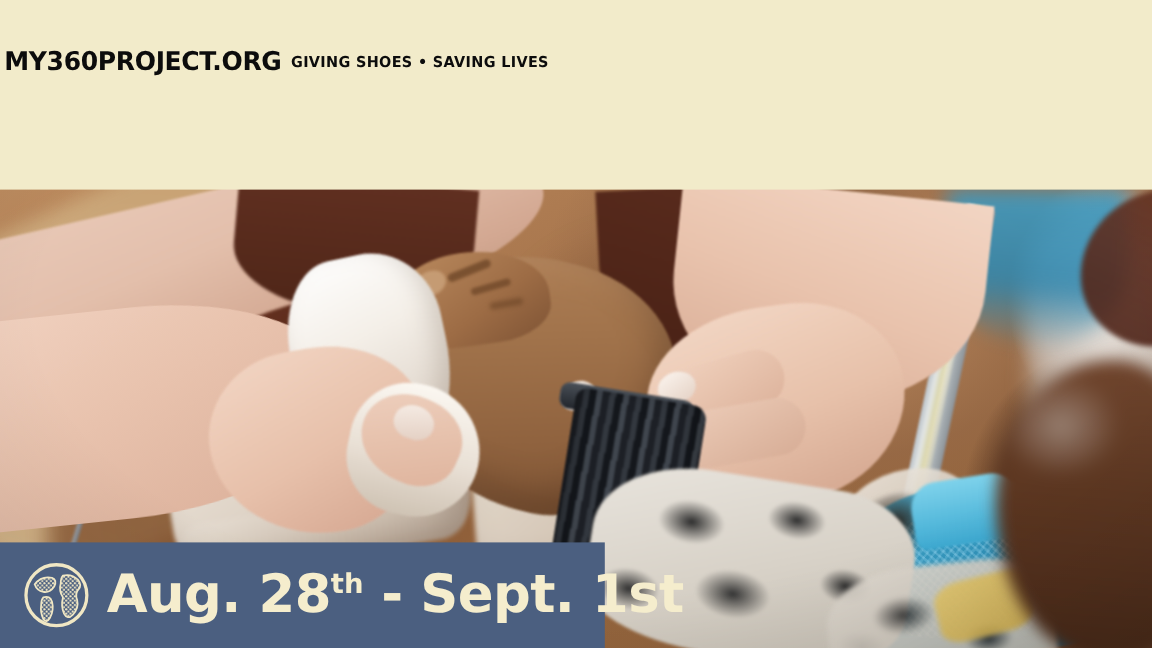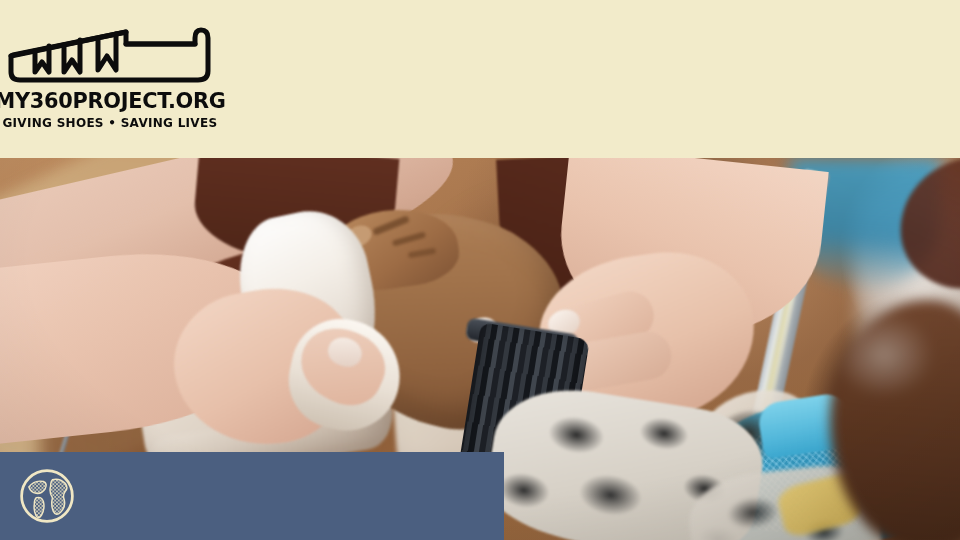--- a/index.html
+++ b/index.html
@@ -373,21 +373,21 @@
     letter-spacing:.5px;
     color:#4a5d7c;
     transform:scaleX(.80);
     transform-origin:left center;
     white-space:nowrap;
   }
 
   
   #logo {
     width:236px; padding:14px 16px 0 0;
-    display:flex; flex-direction:column; align-items:center;
+    display:flex; flex-direction:row; align-items:center;
     flex:0 0 auto;
   }
   #logo-mark { width:216px; height:72px; display:block; }
   #logo-url {
     margin-top:2px;
     font-family:"DejaVu Sans", sans-serif;
     font-weight:700;
     font-size:21.5px;
     letter-spacing:-.3px;
     color:#0c0c0c;
@@ -541,15 +541,18 @@
         </pattern>
       </defs>
       <circle cx="32" cy="32" r="28" fill="none" stroke="#f0e7c4" stroke-width="3"></circle>
 
       <path d="M12 22 Q18 14 28 16 Q33 18 30 24 Q26 30 20 29 Q14 28 12 22 Z" fill="url(#hatch)" stroke="#f0e7c4" stroke-width="1.6"></path>
 
       <path d="M20 34 Q26 32 28 38 Q30 46 26 53 Q23 58 20 54 Q17 48 18 41 Q18 36 20 34 Z" fill="url(#hatch)" stroke="#f0e7c4" stroke-width="1.6"></path>
 
       <path d="M38 14 Q46 12 52 18 Q56 23 52 27 Q49 31 51 36 Q53 44 47 50 Q42 55 39 49 Q36 42 38 34 Q34 28 36 21 Q36 16 38 14 Z" fill="url(#hatch)" stroke="#f0e7c4" stroke-width="1.6"></path>
     </svg>
+    <div id="date-text">
+      <span>Aug. 28</span><span class="sup">th</span><span> - </span><span>Sept. 1st</span>
+    </div>
   </div>
 
 </div>
 
 </body></html>

